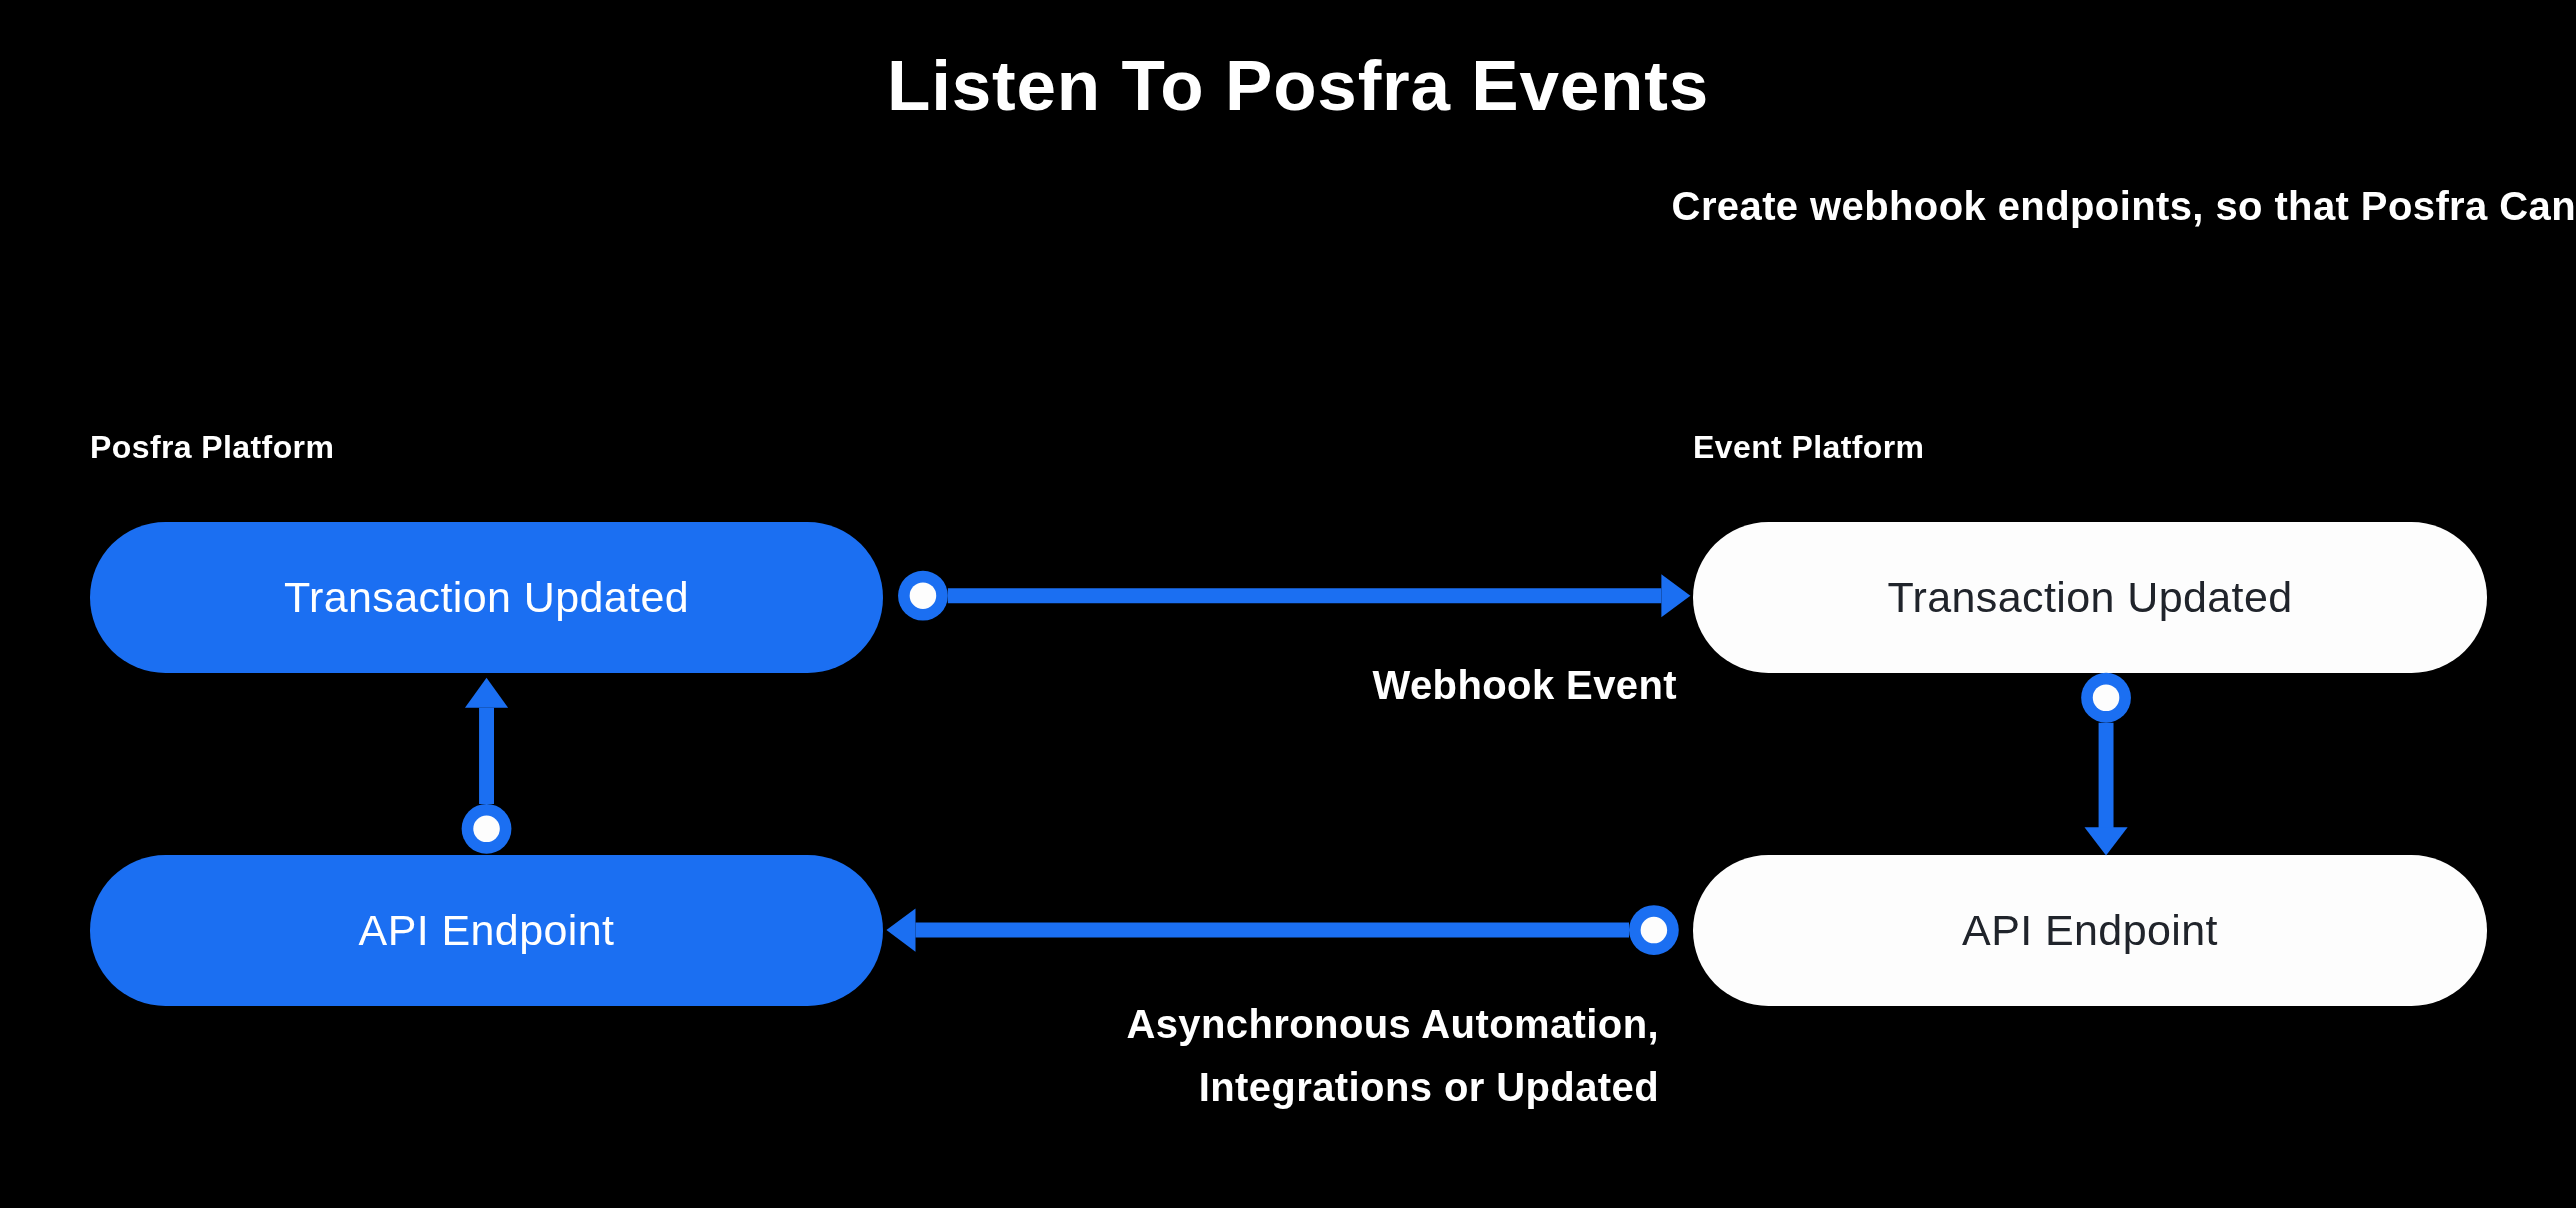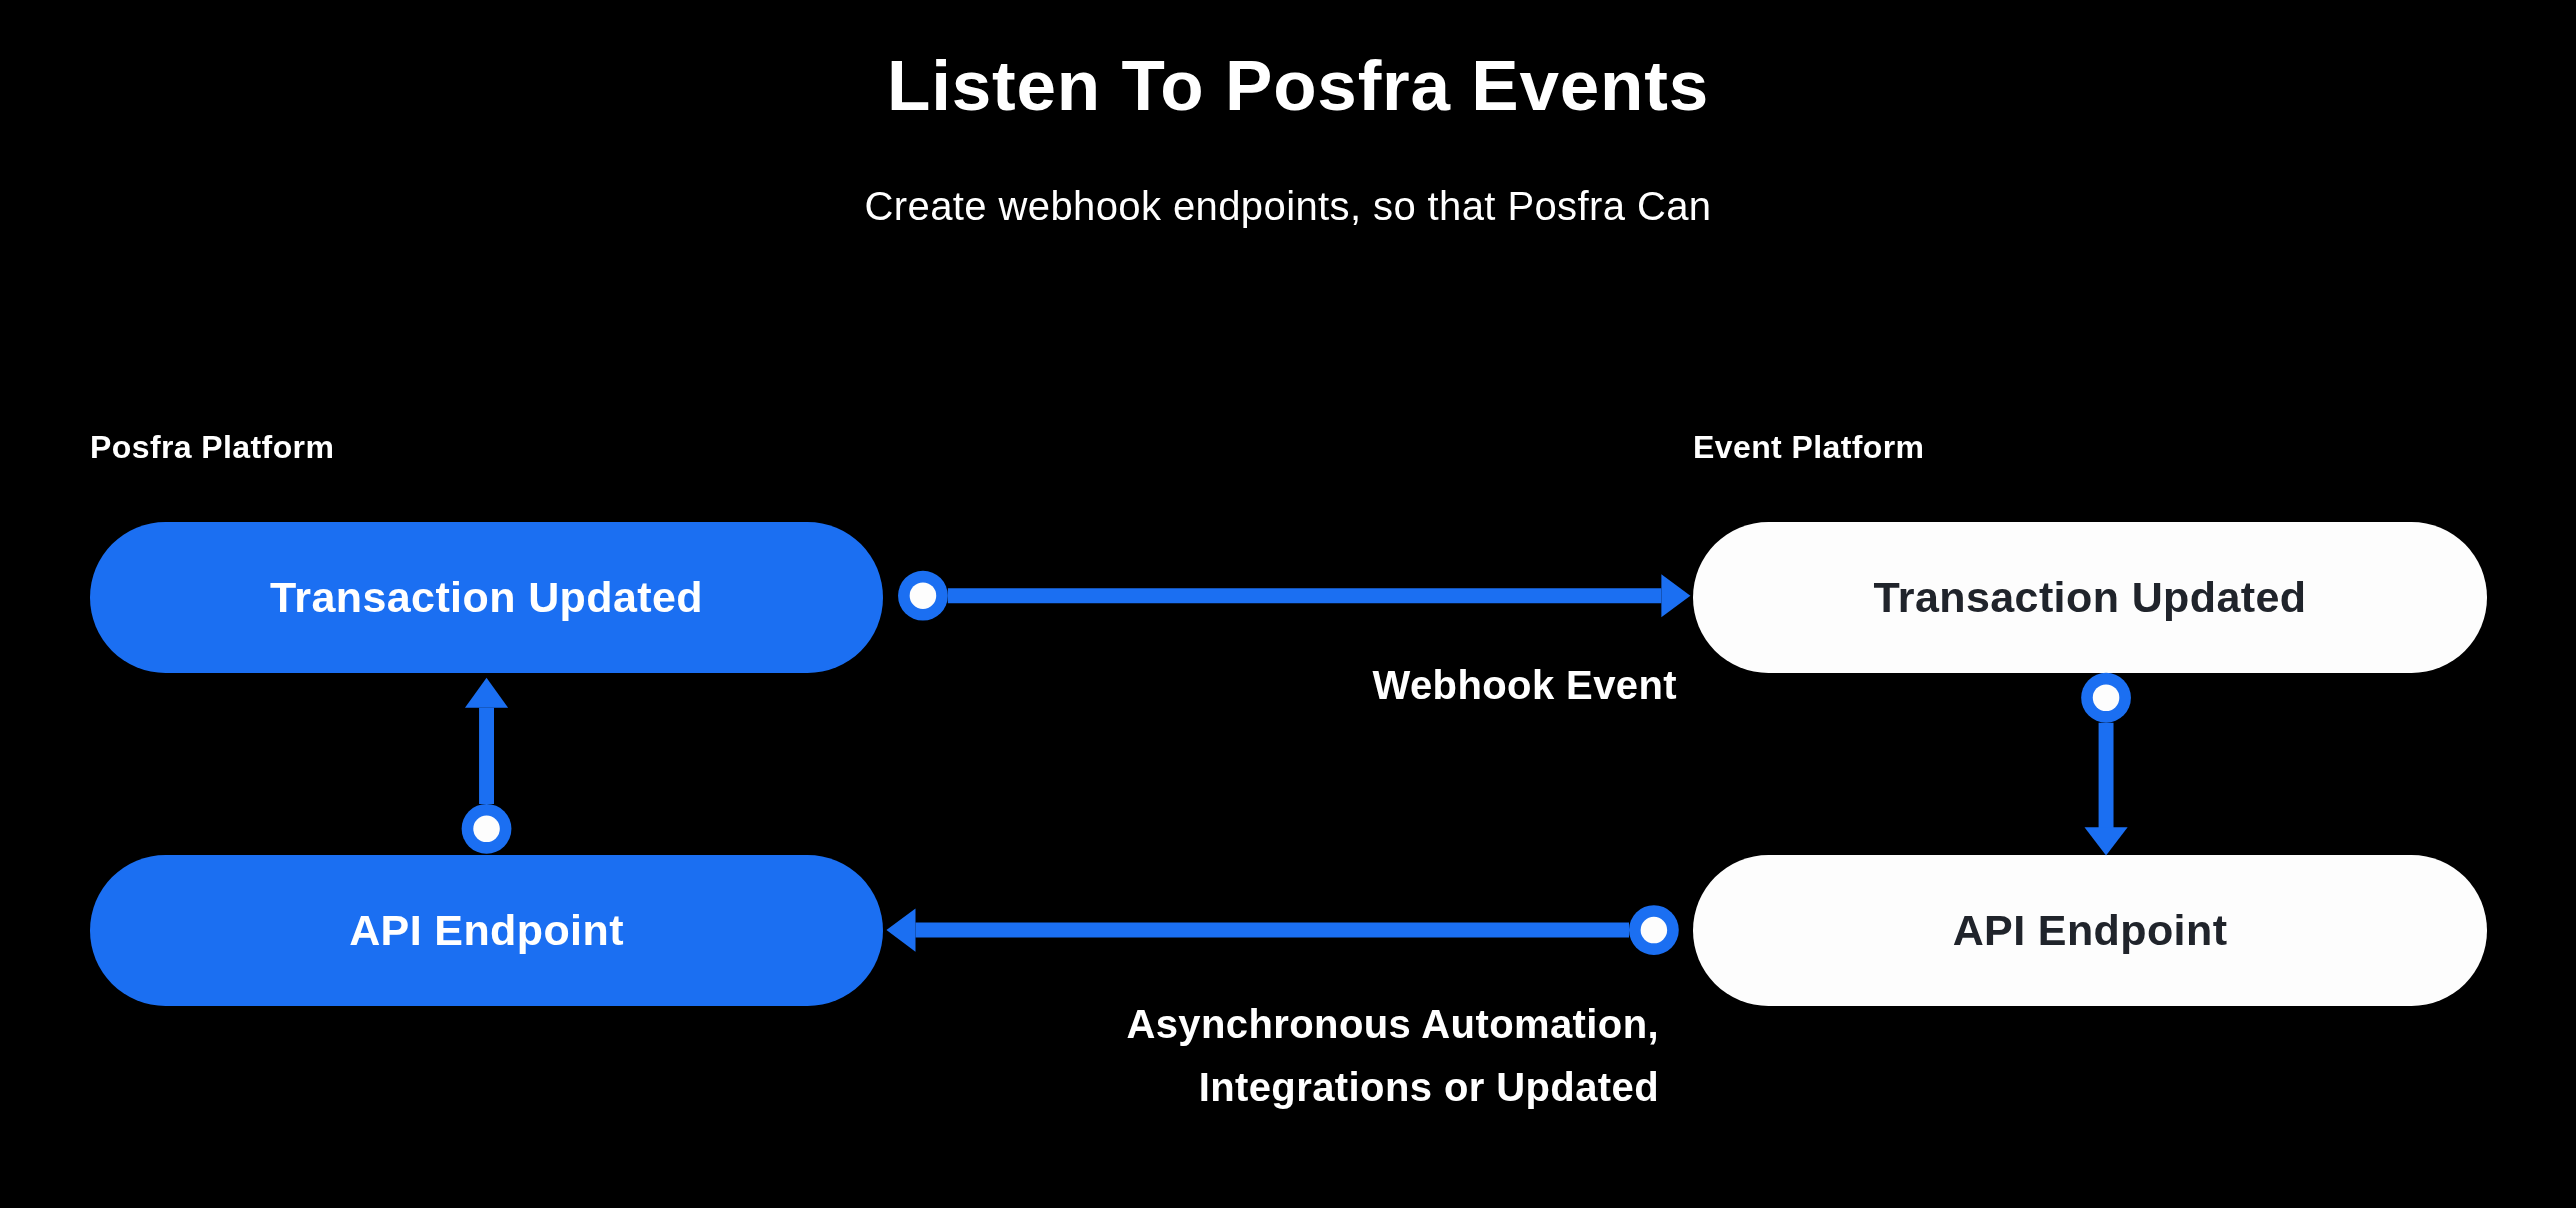--- a/index.html
+++ b/index.html
@@ -29,24 +29,24 @@
     text-align: center;
     color: var(--text-light);
     font-size: 71px;
     font-weight: 600;
     letter-spacing: 0.8px;
     padding-left: 20px;
   }
   .page-subtitle {
     position: absolute;
     top: 176px; left: 0; width: 100%;
-    text-align: center;
+    text-align: right;
     color: var(--text-light);
     font-size: 40px;
-    font-weight: 400;
+    font-weight: 700;
     line-height: 61px;
     letter-spacing: 0.4px;
   }
   .col-header {
     position: absolute;
     top: 429px;
     color: var(--text-light);
     font-size: 32px;
     font-weight: 700;
     text-align: left;
@@ -55,21 +55,21 @@
   .col-header.left  { left: 90px;  width: 793px; }
   .col-header.right { left: 1693px; width: 794px; }
   .node {
     position: absolute;
     width: 793px;
     height: 151px;
     border-radius: 76px;
     text-align: center;
     line-height: 151px;
     font-size: 43px;
-    font-weight: 700;
+    font-weight: 400;
     letter-spacing: 0.4px;
   }
   .node.blue  { background: var(--accent);     color: var(--text-light); }
   .node.white { background: var(--node-white); color: var(--text-dark);  width: 794px; }
   .node.pos-tl { left: 90px;  top: 522px; }
   .node.pos-bl { left: 90px;  top: 855px; }
   .node.pos-tr { left: 1693px; top: 522px; }
   .node.pos-br { left: 1693px; top: 855px; }
   .connector-layer {
     position: absolute;

